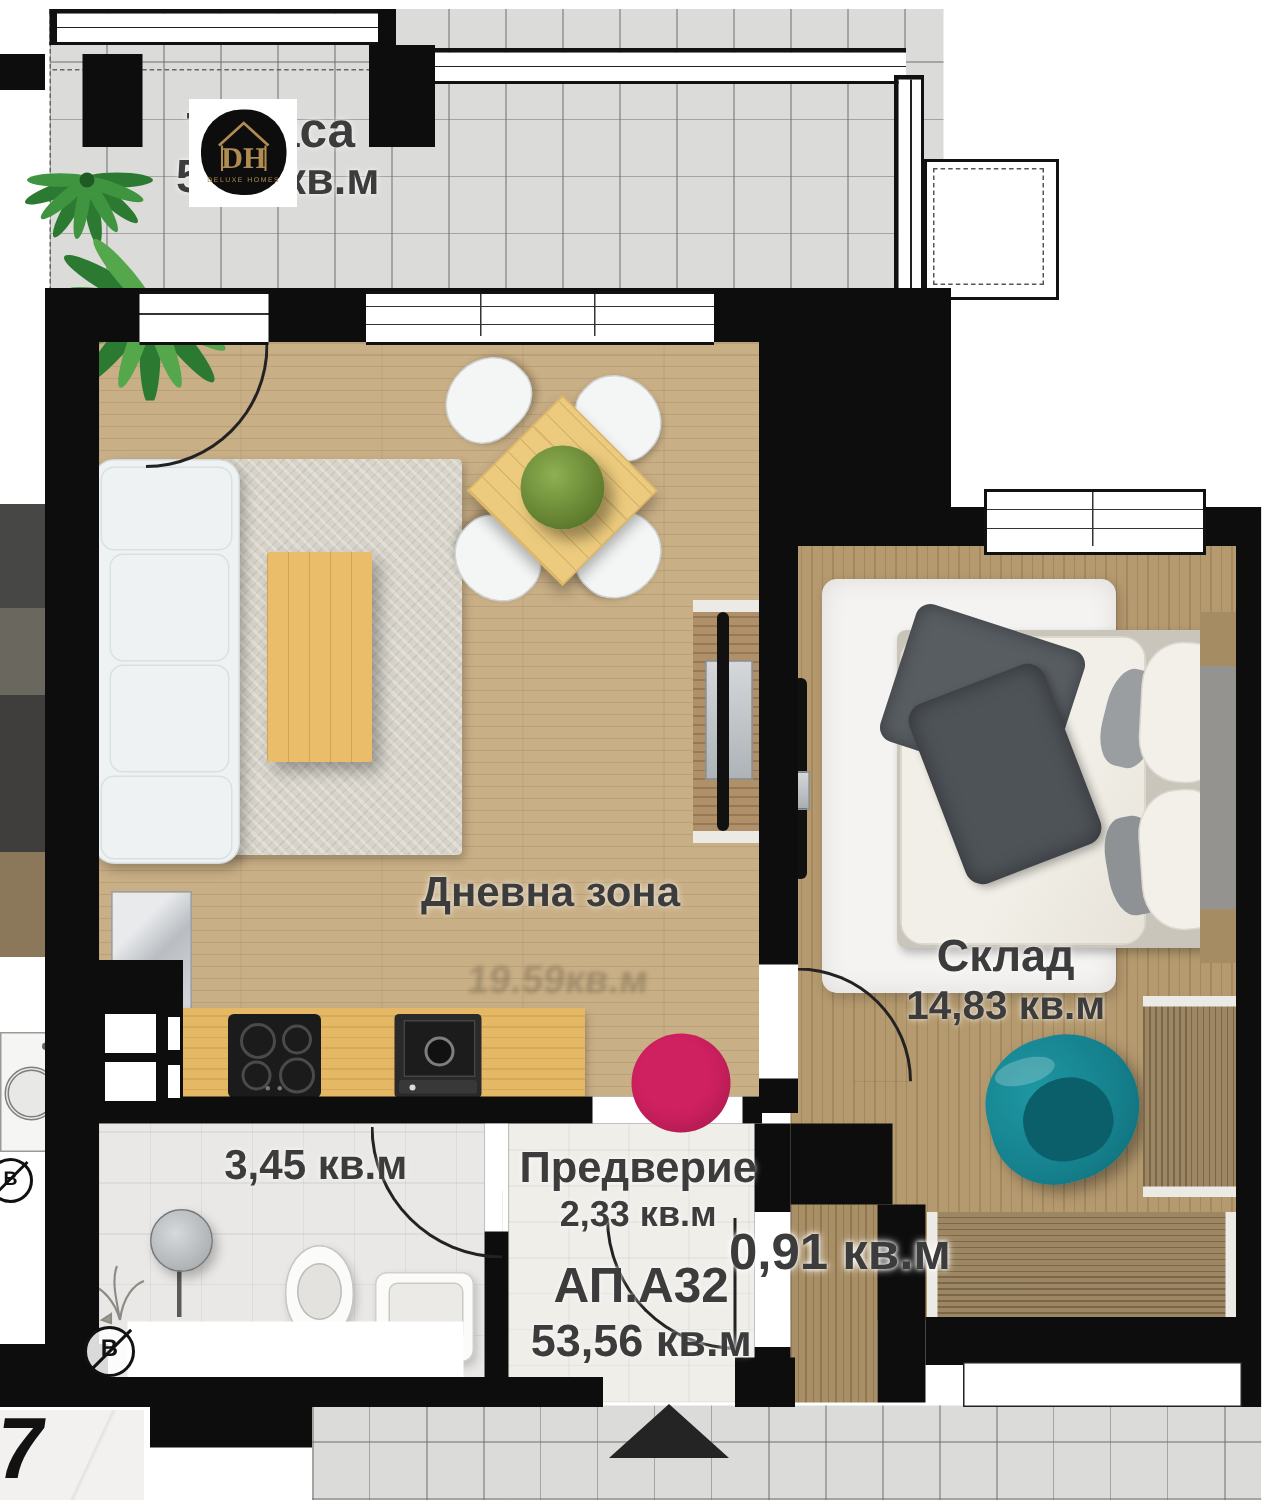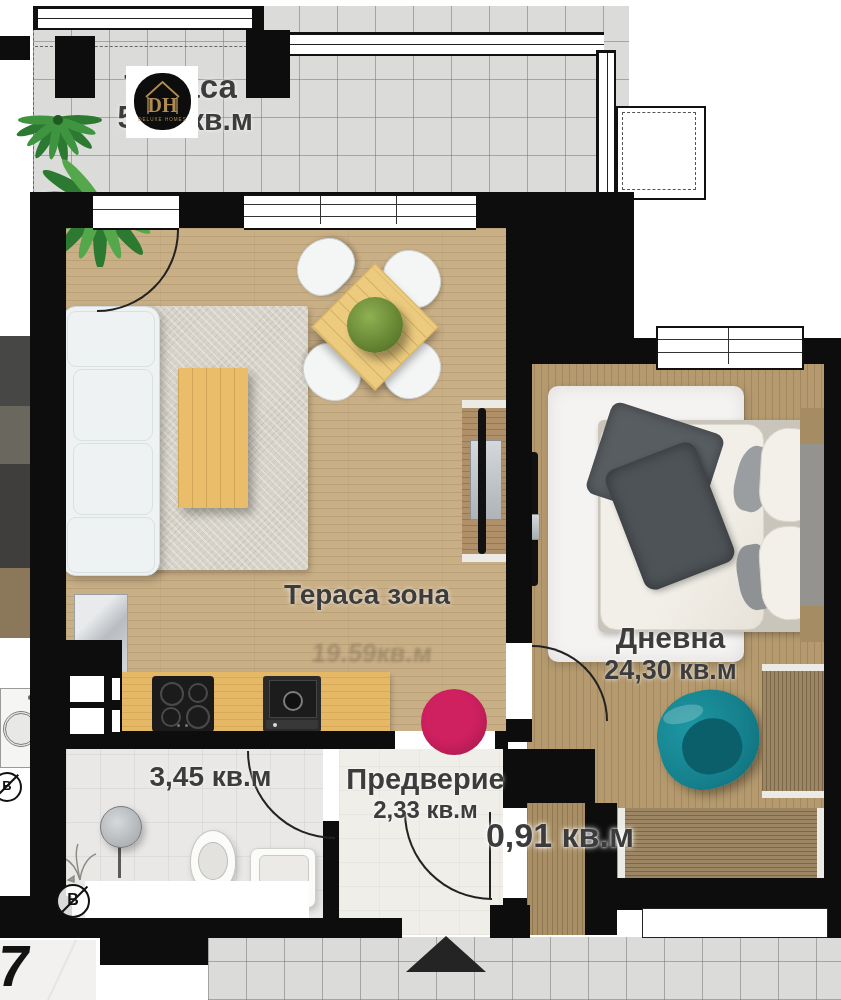--- a/index.html
+++ b/index.html
@@ -264,38 +264,42 @@
     <div class="abs" style="left:-3px;top:11px;width:32px;height:2px;background:#111;transform:rotate(-45deg);"></div>
   </div>
 
   <div class="lbl" style="left:108px;top:68px;width:145px;font-size:33px;z-index:6;">
     <span>Тераса</span>
   </div>
   <span class="lbl" style="left:112px;top:100px;width:28px;font-size:31px;z-index:6;">5</span>
   <span class="lbl" style="left:188px;top:102px;width:66px;font-size:30px;z-index:6;">кв.м</span>
 
   <div class="lbl" style="left:262px;top:578px;width:210px;font-size:28px;z-index:6;">
-    <div>Тераса зона</div>
+    <div>Дневна зона</div>
   </div>
   <div class="lbl" style="left:292px;top:638px;width:160px;font-size:26px;color:rgba(95,85,62,.38);filter:blur(1.5px);text-shadow:none;transform:skewX(-6deg);z-index:5;">19.59кв.м</div>
 
   <div class="lbl" style="left:568px;top:620px;width:205px;font-size:30px;z-index:6;">
-    <div>Дневна</div>
-    <div style="font-size:27px;">24,30 кв.м</div>
+    <div>Склад</div>
+    <div style="font-size:27px;">14,83 кв.м</div>
   </div>
 
   <div class="lbl" style="left:118px;top:760px;width:185px;font-size:30px;z-index:6;">
     <div style="font-size:28px;">3,45 кв.м</div>
   </div>
 
   <div class="lbl" style="left:333px;top:762px;width:185px;font-size:29px;z-index:6;">
     <div>Предверие</div>
     <div style="font-size:24px;">2,33 кв.м</div>
   </div>
 
+  <div class="lbl" style="left:330px;top:838px;width:195px;font-size:33px;font-weight:800;z-index:6;">
+    <div>АП.А32</div>
+    <div style="font-size:30px;">53,56 кв.м</div>
+  </div>
 
   <div class="lbl" style="left:478px;top:815px;width:164px;font-size:27px;z-index:6;text-shadow:0 0 6px #fff,0 0 3px #fff;">
     <div style="font-size:34px;">0,91 кв.м</div>
   </div>
 
   <span class="lbl" style="left:-8px;top:932px;width:44px;font-size:58px;font-weight:800;color:#121212;transform:skewX(-8deg);text-shadow:none;z-index:6;">7</span>
 
   <div class="abs" style="left:126px;top:66px;width:72px;height:72px;background:#fff;z-index:9;">
     <svg width="72" height="72" viewBox="0 0 72 72">
       <rect x="8" y="7" width="57" height="57" rx="27" fill="#0d0d0d"></rect>

